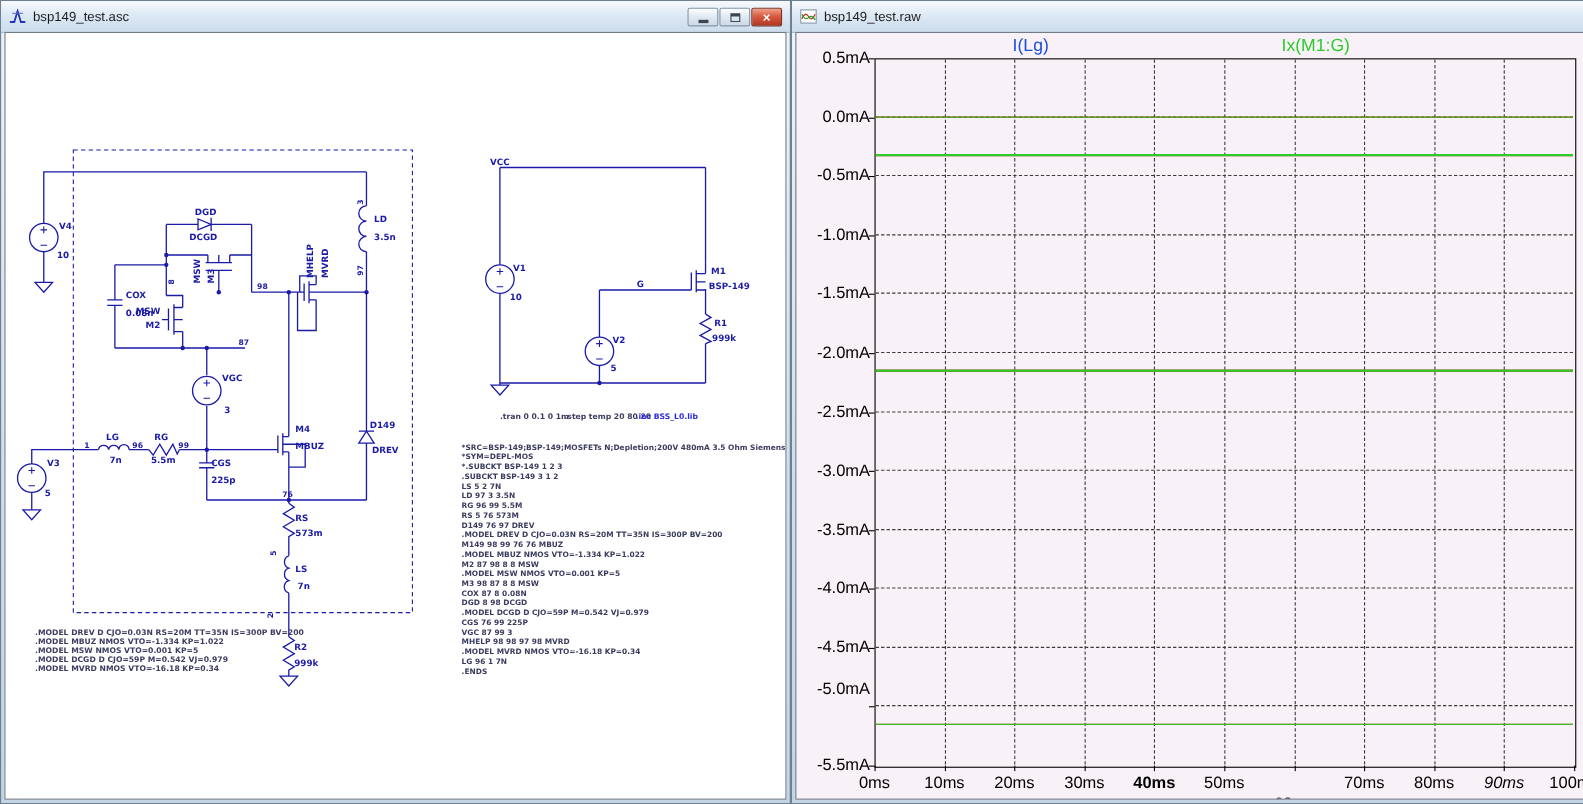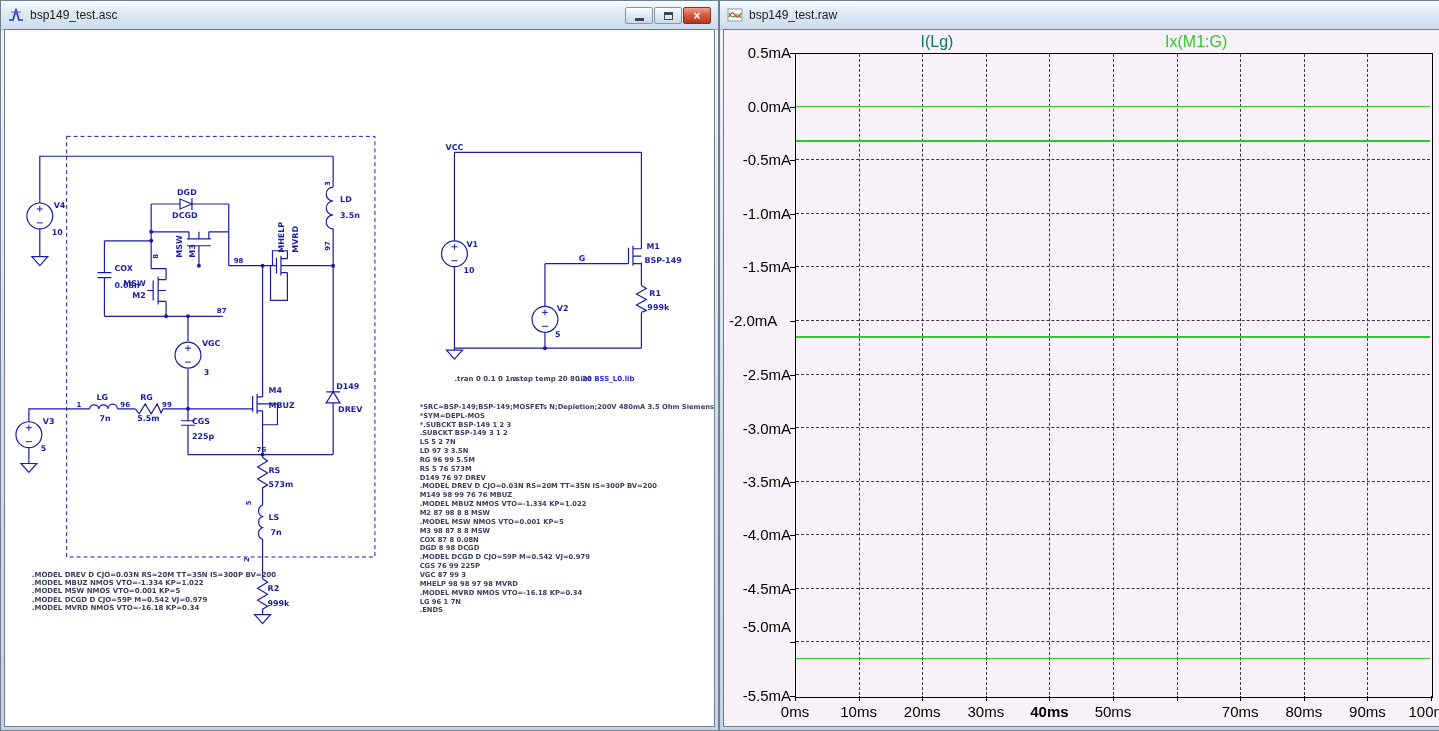--- a/index.html
+++ b/index.html
@@ -252,21 +252,21 @@
       <div class="stub" style="left: 66px; width: 5px; top: 130.167px; height: 1px; background: rgb(0, 0, 0);"></div>
       <div class="ylab" style="left: 5px; width: 62px; top: 121.167px; text-align: right;">-0.5mA</div>
       <div class="grid-h" style="left: 72px; width: 634px; top: 182.75px; height: 0px; border-top: 1px dashed rgb(58, 58, 58);"></div>
       <div class="stub" style="left: 66px; width: 5px; top: 183.75px; height: 1px; background: rgb(0, 0, 0);"></div>
       <div class="ylab" style="left: 5px; width: 62px; top: 174.75px; text-align: right;">-1.0mA</div>
       <div class="grid-h" style="left: 72px; width: 634px; top: 236.333px; height: 0px; border-top: 1px dashed rgb(58, 58, 58);"></div>
       <div class="stub" style="left: 66px; width: 5px; top: 237.333px; height: 1px; background: rgb(0, 0, 0);"></div>
       <div class="ylab" style="left: 5px; width: 62px; top: 228.333px; text-align: right;">-1.5mA</div>
       <div class="grid-h" style="left: 72px; width: 634px; top: 289.917px; height: 0px; border-top: 1px dashed rgb(58, 58, 58);"></div>
       <div class="stub" style="left: 66px; width: 5px; top: 290.917px; height: 1px; background: rgb(0, 0, 0);"></div>
-      <div class="ylab" style="left: 5px; width: 62px; top: 281.917px; text-align: left;">-2.0mA</div>
+      <div class="ylab" style="left: 5px; width: 62px; top: 281.917px; text-align: right;">-2.0mA</div>
       <div class="grid-h" style="left: 72px; width: 634px; top: 343.5px; height: 0px; border-top: 1px dashed rgb(58, 58, 58);"></div>
       <div class="stub" style="left: 66px; width: 5px; top: 344.5px; height: 1px; background: rgb(0, 0, 0);"></div>
       <div class="ylab" style="left: 5px; width: 62px; top: 335.5px; text-align: right;">-2.5mA</div>
       <div class="grid-h" style="left: 72px; width: 634px; top: 397.083px; height: 0px; border-top: 1px dashed rgb(58, 58, 58);"></div>
       <div class="stub" style="left: 66px; width: 5px; top: 398.083px; height: 1px; background: rgb(0, 0, 0);"></div>
       <div class="ylab" style="left: 5px; width: 62px; top: 390px; text-align: right;">-3.0mA</div>
       <div class="grid-h" style="left: 72px; width: 634px; top: 450.667px; height: 0px; border-top: 1px dashed rgb(58, 58, 58);"></div>
       <div class="stub" style="left: 66px; width: 5px; top: 451.667px; height: 1px; background: rgb(0, 0, 0);"></div>
       <div class="ylab" style="left: 5px; width: 62px; top: 442.667px; text-align: right;">-3.5mA</div>
       <div class="grid-h" style="left: 72px; width: 634px; top: 504.25px; height: 0px; border-top: 1px dashed rgb(58, 58, 58);"></div>
@@ -301,27 +301,27 @@
       <div class="stub" style="left: 452.6px; width: 1px; top: 666px; height: 5px; background: rgb(0, 0, 0);"></div>
       <div class="xlab" style="left: 420.6px; width: 64px; top: 692px; text-align: center;">60ms</div>
       <div class="grid-v" style="top: 24px; height: 641px; left: 516.2px; width: 0px; border-left: 1px dashed rgb(58, 58, 58);"></div>
       <div class="stub" style="left: 516.2px; width: 1px; top: 666px; height: 5px; background: rgb(0, 0, 0);"></div>
       <div class="xlab" style="left: 484.2px; width: 64px; top: 673px; text-align: center;">70ms</div>
       <div class="grid-v" style="top: 24px; height: 641px; left: 579.8px; width: 0px; border-left: 1px dashed rgb(58, 58, 58);"></div>
       <div class="stub" style="left: 579.8px; width: 1px; top: 666px; height: 5px; background: rgb(0, 0, 0);"></div>
       <div class="xlab" style="left: 547.8px; width: 64px; top: 673px; text-align: center;">80ms</div>
       <div class="grid-v" style="top: 24px; height: 641px; left: 643.4px; width: 0px; border-left: 1px dashed rgb(58, 58, 58);"></div>
       <div class="stub" style="left: 643.4px; width: 1px; top: 666px; height: 5px; background: rgb(0, 0, 0);"></div>
-      <div class="xlab" style="left: 611.4px; width: 64px; top: 673px; text-align: center;">90ms</div>
+      <div class="xlab" style="left: 611.4px; width: 64px; top: 673px; text-align: center; font-style: italic;">90ms</div>
       <div class="stub" style="left: 707px; width: 1px; top: 666px; height: 5px; background: rgb(0, 0, 0);"></div>
       <div class="xlab" style="left: 675px; width: 64px; top: 673px; text-align: center;">100ms</div>
       <div class="trace" style="left: 72px; width: 634px; top: 76.0833px; height: 1.4px; background: rgb(230, 0, 0);"></div>
       <div class="trace" style="left: 72px; width: 634px; top: 110.377px; height: 1.4px; background: rgb(230, 0, 0);"></div>
       <div class="trace" style="left: 72px; width: 634px; top: 306.492px; height: 1.4px; background: rgb(230, 0, 0);"></div>
       <div class="trace" style="left: 72px; width: 634px; top: 627.992px; height: 1.4px; background: rgb(230, 0, 0);"></div>
       <div class="trace" style="left: 72px; width: 634px; top: 76.0833px; height: 1.4px; background: rgb(44, 204, 44);"></div>
       <div class="trace" style="left: 72px; width: 634px; top: 110.377px; height: 1.4px; background: rgb(44, 204, 44);"></div>
       <div class="trace" style="left: 72px; width: 634px; top: 306.492px; height: 1.4px; background: rgb(44, 204, 44);"></div>
       <div class="trace" style="left: 72px; width: 634px; top: 627.992px; height: 1.4px; background: rgb(44, 204, 44);"></div>
-      <div class="legend-item" style="left: 143px; color: #0f766e;">I(Lg)</div>
+      <div class="legend-item" style="left: 143px; color: #1d4ed8;">I(Lg)</div>
       <div class="legend-item" style="left: 402.15px; color: rgb(44, 204, 44);">Ix(M1:G)</div>
     </div>
 </div>
 
 </body></html>

